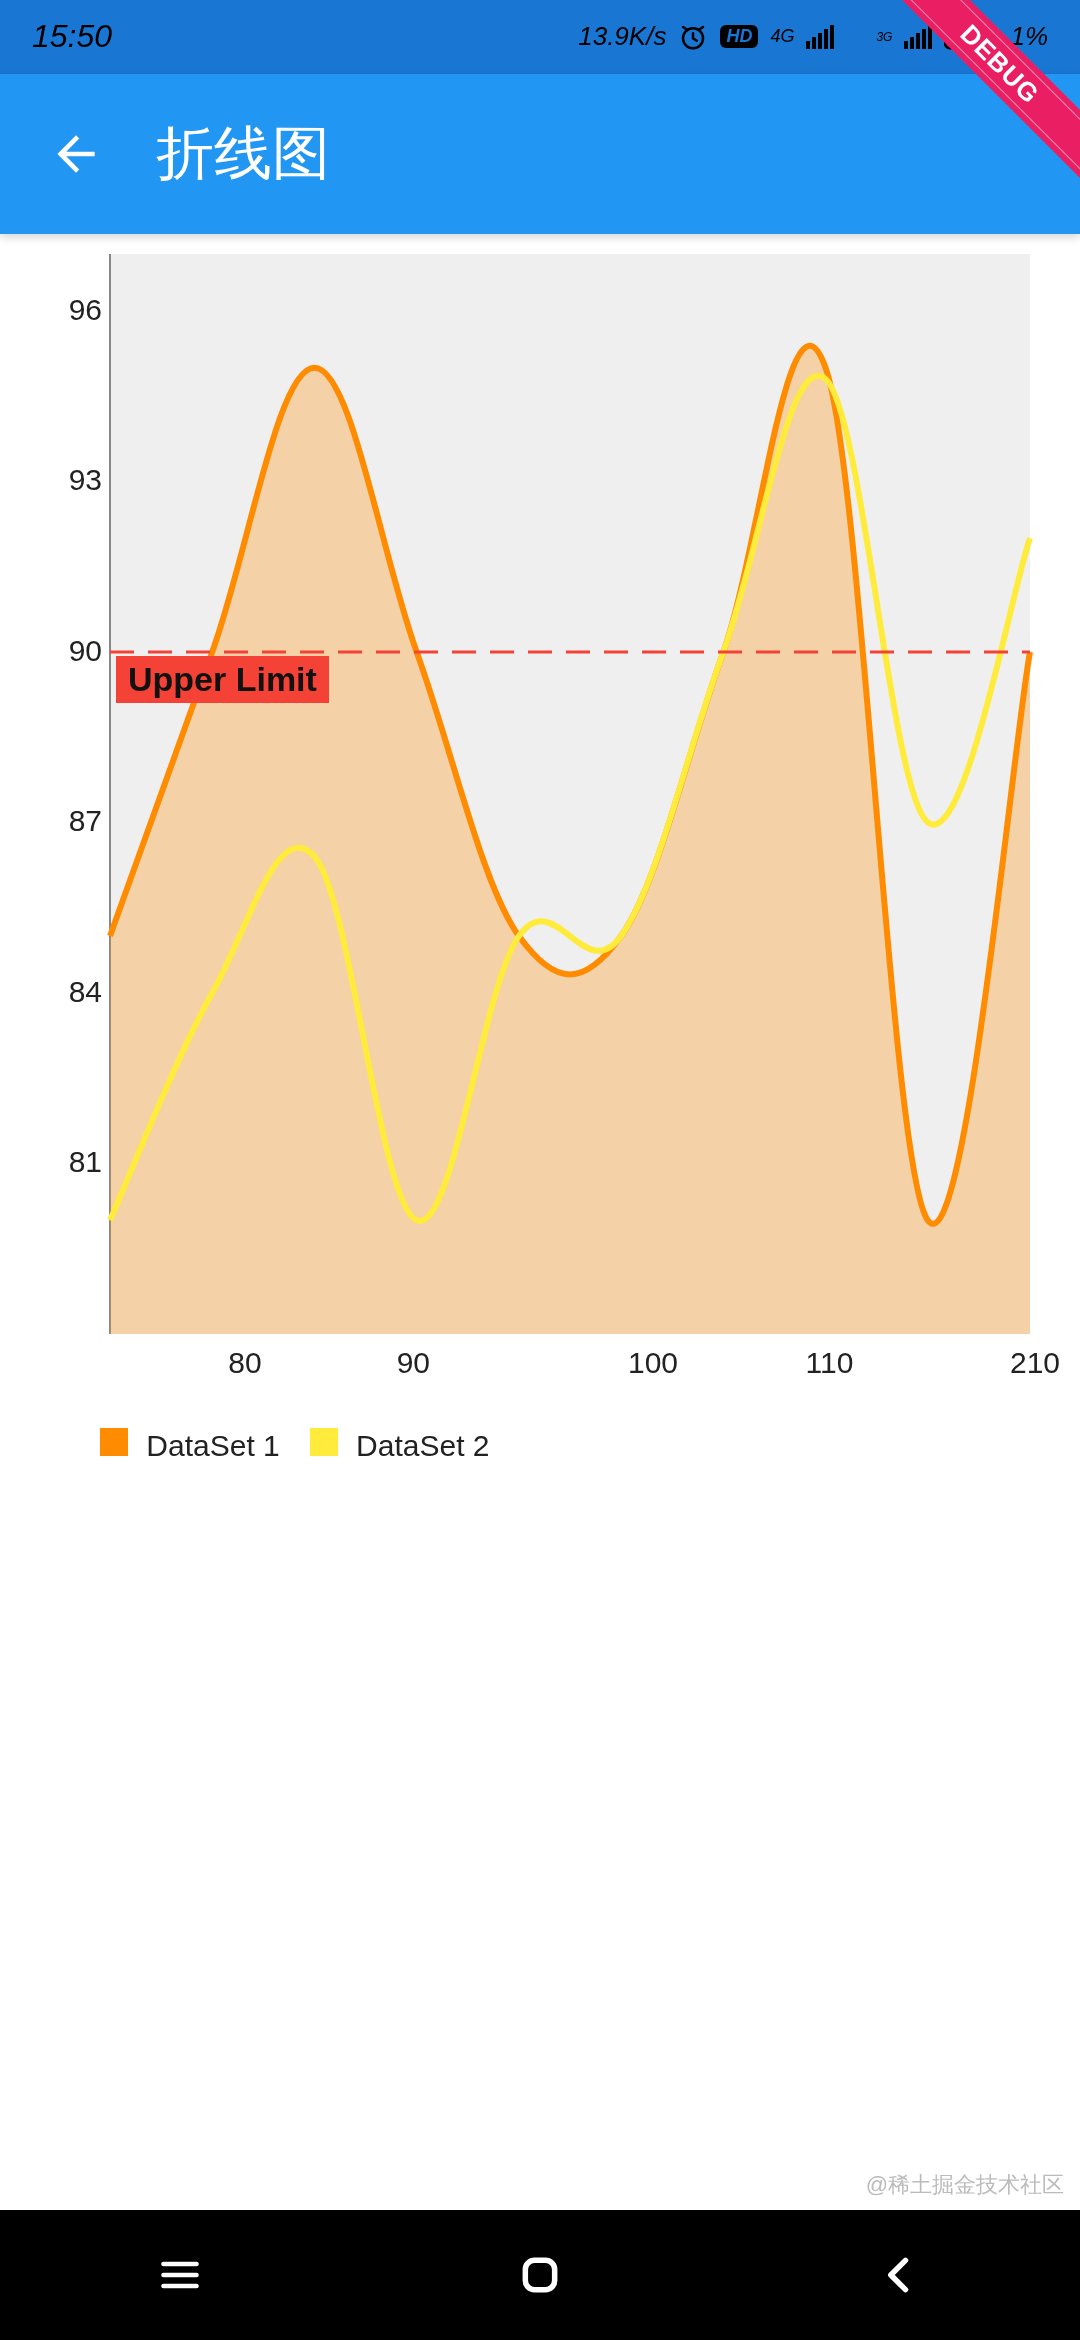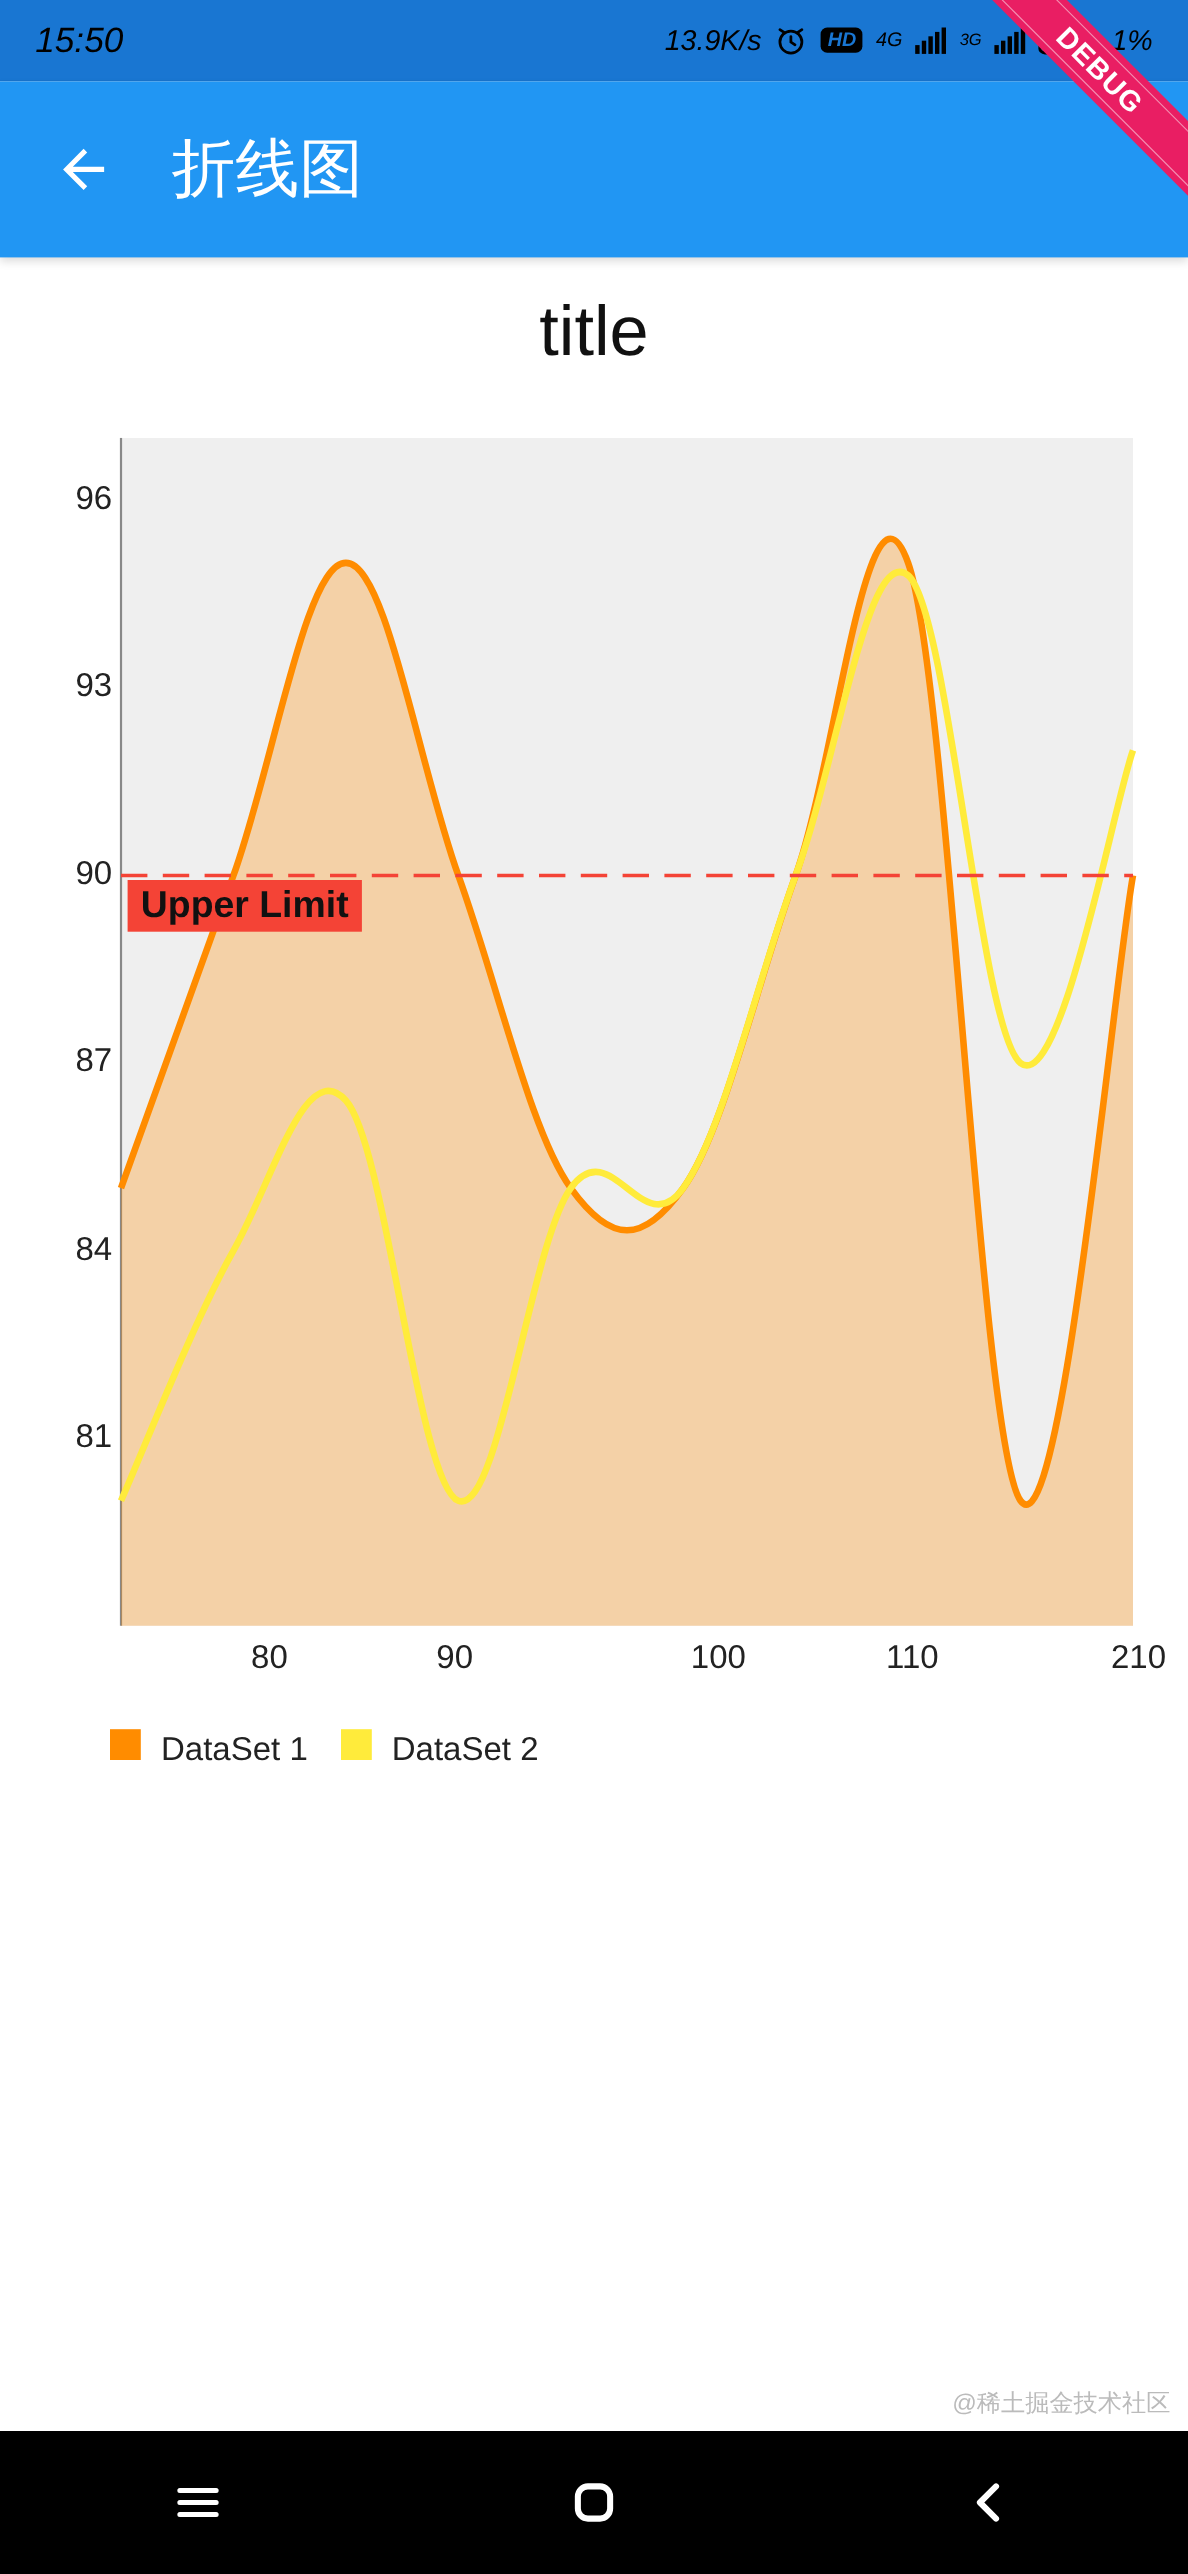--- a/index.html
+++ b/index.html
@@ -45,21 +45,21 @@
     </span>
     <span class="ico" style="background:#000;color:#1976D2;border-radius:6px;padding:1px 6px;font-size:18px;font-weight:700;">HD</span>
     <span style="font-size:18px;">4G</span>
     <span class="signal-ico">
         <i style="height:8px"></i>
         <i style="height:12px"></i>
         <i style="height:16px"></i>
         <i style="height:20px"></i>
         <i style="height:24px"></i>
       </span>
-    <span style="font-size:15px;">3G</span>
+    <span style="font-size:12px;margin-left:30px;">3G</span>
     <span class="signal-ico">
         <i style="height:8px"></i>
         <i style="height:12px"></i>
         <i style="height:16px"></i>
         <i style="height:20px"></i>
         <i style="height:24px"></i>
       </span>
     <span class="ico">
       <svg width="54" height="28" viewBox="0 0 54 28">
           <rect x="1" y="3" width="44" height="22" rx="5" fill="none" stroke="#000" stroke-width="3"></rect>
@@ -78,21 +78,20 @@
 <div class="app-bar">
   <div class="back-btn">
     <svg width="56" height="56" viewBox="0 0 24 24">
         <path d="M20 11H7.8l5.6-5.6L12 4l-8 8 8 8 1.4-1.4L7.8 13H20z" fill="#fff"></path>
       </svg>
   </div>
   <div class="app-title">折线图</div>
 </div>
 
 <div class="chart-area">
-  <div class="chart-title">title</div>
   <div class="chart-wrap" id="chart-wrap">
       <svg class="plot" width="1000" height="1160" viewBox="0 0 1000 1160">
         <rect x="70" y="0" width="920" height="1080" fill="#EFEFEF"></rect>
         <line x1="70" y1="0" x2="70" y2="1080" stroke="#888" stroke-width="2"></line>
         <path d="M 70 682.1052631578948 C 88.4 630.9473684210527, 135.42222222222222 500.21052631578954, 172.22222222222223 397.8947368421053 C 209.02222222222224 295.5789473684211, 237.64444444444447 113.68421052631584, 274.44444444444446 113.68421052631584 C 311.24444444444447 113.68421052631584, 339.8666666666666 295.5789473684211, 376.66666666666663 397.8947368421053 C 413.46666666666664 500.21052631578954, 442.08888888888885 630.9473684210527, 478.88888888888886 682.1052631578948 C 515.6888888888889 733.2631578947369, 544.3111111111111 733.2631578947369, 581.1111111111111 682.1052631578948 C 617.911111111111 630.9473684210527, 646.5333333333333 500.21052631578954, 683.3333333333333 397.8947368421053 C 720.1333333333332 295.5789473684211, 748.7555555555556 11.368421052631646, 785.5555555555555 113.68421052631584 C 822.3555555555555 216.00000000000003, 850.9777777777778 915.1578947368421, 887.7777777777777 966.3157894736842 C 924.5777777777777 1017.4736842105262, 971.6 500.2105263157895, 990 397.8947368421053 L 990 1080 L 70 1080 Z" fill="rgba(255,140,0,0.30)" stroke="none"></path>
         <path d="M 70 682.1052631578948 C 88.4 630.9473684210527, 135.42222222222222 500.21052631578954, 172.22222222222223 397.8947368421053 C 209.02222222222224 295.5789473684211, 237.64444444444447 113.68421052631584, 274.44444444444446 113.68421052631584 C 311.24444444444447 113.68421052631584, 339.8666666666666 295.5789473684211, 376.66666666666663 397.8947368421053 C 413.46666666666664 500.21052631578954, 442.08888888888885 630.9473684210527, 478.88888888888886 682.1052631578948 C 515.6888888888889 733.2631578947369, 544.3111111111111 733.2631578947369, 581.1111111111111 682.1052631578948 C 617.911111111111 630.9473684210527, 646.5333333333333 500.21052631578954, 683.3333333333333 397.8947368421053 C 720.1333333333332 295.5789473684211, 748.7555555555556 11.368421052631646, 785.5555555555555 113.68421052631584 C 822.3555555555555 216.00000000000003, 850.9777777777778 915.1578947368421, 887.7777777777777 966.3157894736842 C 924.5777777777777 1017.4736842105262, 971.6 500.2105263157895, 990 397.8947368421053" fill="none" stroke="#FF8C00" stroke-width="6"></path>
         <path d="M 70 966.3157894736842 C 88.4 925.3894736842105, 135.42222222222222 804.4294736842106, 172.22222222222223 738.9473684210527 C 209.02222222222224 673.4652631578948, 237.64444444444447 561.5999999999997, 274.44444444444446 602.5263157894733 C 311.24444444444447 643.4526315789469, 339.8666666666666 951.9915789473683, 376.66666666666663 966.3157894736842 C 413.46666666666664 980.64, 442.08888888888885 733.2631578947369, 478.88888888888886 682.1052631578948 C 515.6888888888889 630.9473684210527, 544.3111111111111 733.2631578947369, 581.1111111111111 682.1052631578948 C 617.911111111111 630.9473684210527, 646.5333333333333 498.16421052631586, 683.3333333333333 397.8947368421053 C 720.1333333333332 297.6252631578948, 748.7555555555556 94.35789473684225, 785.5555555555555 125.05263157894751 C 822.3555555555555 155.74736842105276, 850.9777777777778 539.7726315789474, 887.7777777777777 568.421052631579 C 924.5777777777777 597.0694736842105, 971.6 335.36842105263156, 990 284.2105263157895" fill="none" stroke="#FFEB3B" stroke-width="6"></path>
         <line x1="70" y1="397.8947368421053" x2="990" y2="397.8947368421053" stroke="#F44336" stroke-width="3" stroke-dasharray="24 14"></line>
       </svg>
       <div class="ytick" style="right: 938px; top: 891.474px;">81</div>

